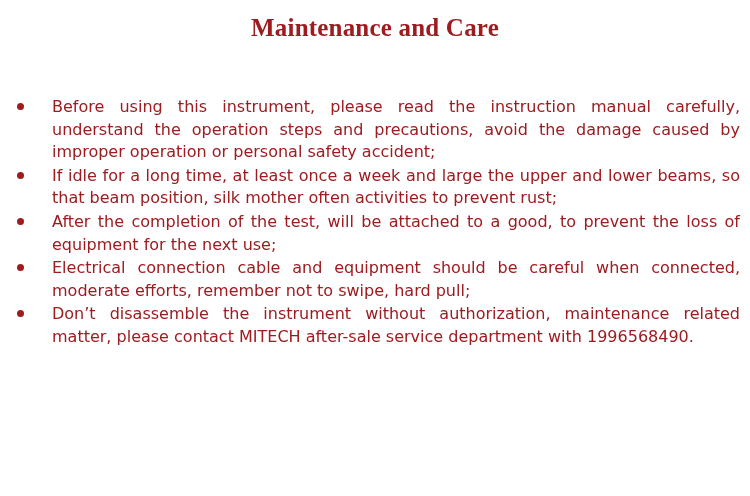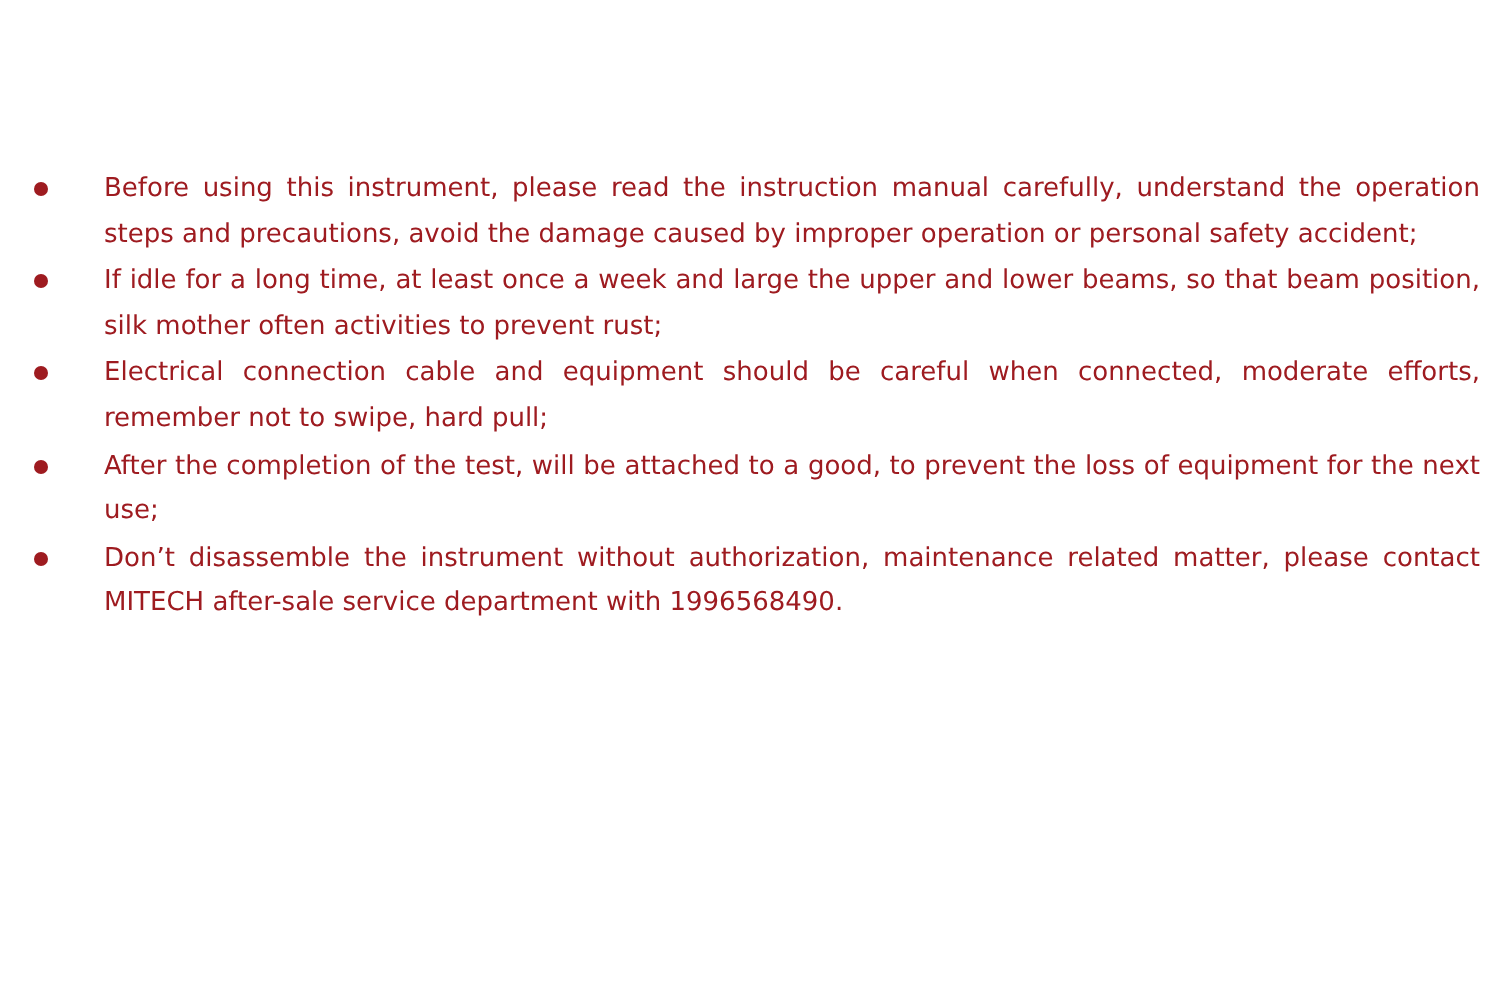--- a/index.html
+++ b/index.html
@@ -38,21 +38,21 @@
     top: 84px;
     left: 0;
     right: 0;
   }
   .item {
     position: relative;
     padding-left: 52px;
     padding-right: 10px;
     margin-bottom: 1px;
     color: #9e1b20;
-    font-size: 13px;
+    font-size: 16px;
     line-height: 22.6px;
     text-align: justify;
     text-justify: inter-word;
   }
   .item .bullet {
     position: absolute;
     left: 17px;
     top: 7px;
     width: 7px;
     height: 7px;
@@ -62,37 +62,38 @@
   }
   .item .text {
     display: block;
   }
 </style>
 </head>
 <body>
 
 <div class="page">
 
+  <h1 class="doc-title">Maintenance and Care</h1>
 
   <ul class="list">
     <li class="item">
       <span class="bullet"></span>
       <span class="text">Before using this instrument, please read the instruction manual carefully, understand the operation steps and precautions, avoid the damage caused by improper operation or personal safety accident;</span>
     </li>
     <li class="item">
       <span class="bullet"></span>
       <span class="text">If idle for a long time, at least once a week and large the upper and lower beams, so that beam position, silk mother often activities to prevent rust;</span>
     </li>
     <li class="item">
       <span class="bullet"></span>
-      <span class="text">Electrical connection cable and equipment should be careful when connected, moderate efforts, remember not to swipe, hard pull;</span>
+      <span class="text">After the completion of the test, will be attached to a good, to prevent the loss of equipment for the next use;</span>
     </li>
     <li class="item">
       <span class="bullet"></span>
-      <span class="text">After the completion of the test, will be attached to a good, to prevent the loss of equipment for the next use;</span>
+      <span class="text">Electrical connection cable and equipment should be careful when connected, moderate efforts, remember not to swipe, hard pull;</span>
     </li>
     <li class="item">
       <span class="bullet"></span>
       <span class="text">Don’t disassemble the instrument without authorization, maintenance related matter, please contact MITECH after-sale service department with 1996568490.</span>
     </li>
   </ul>
 
 </div>
 
 </body></html>

